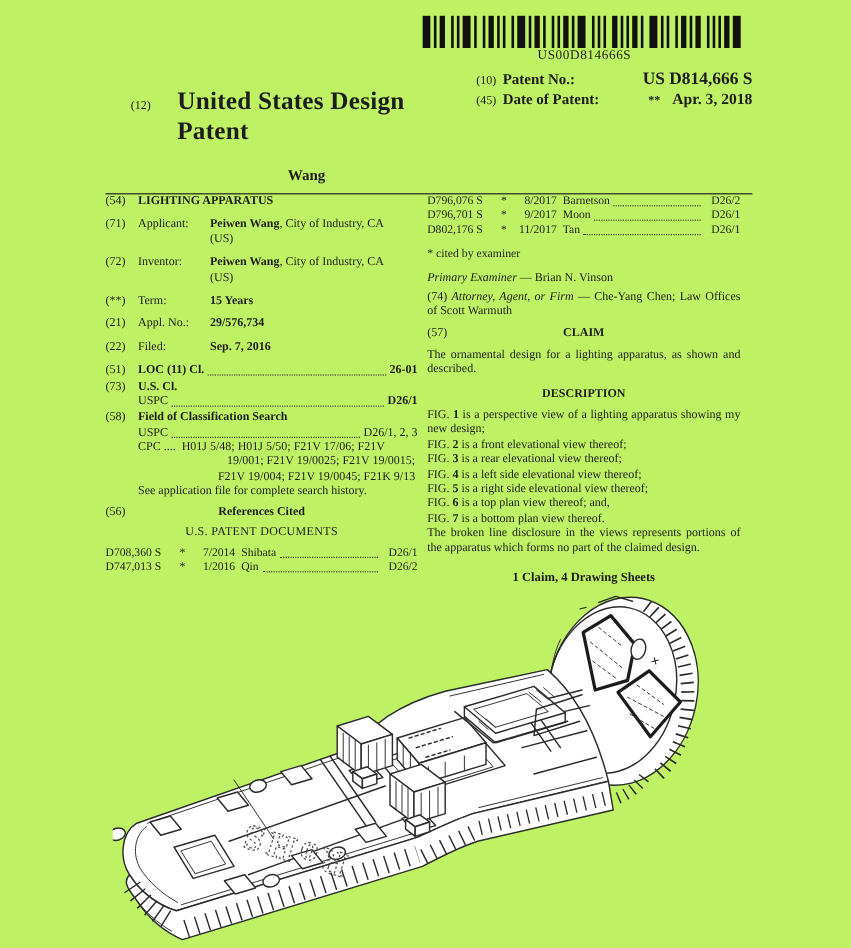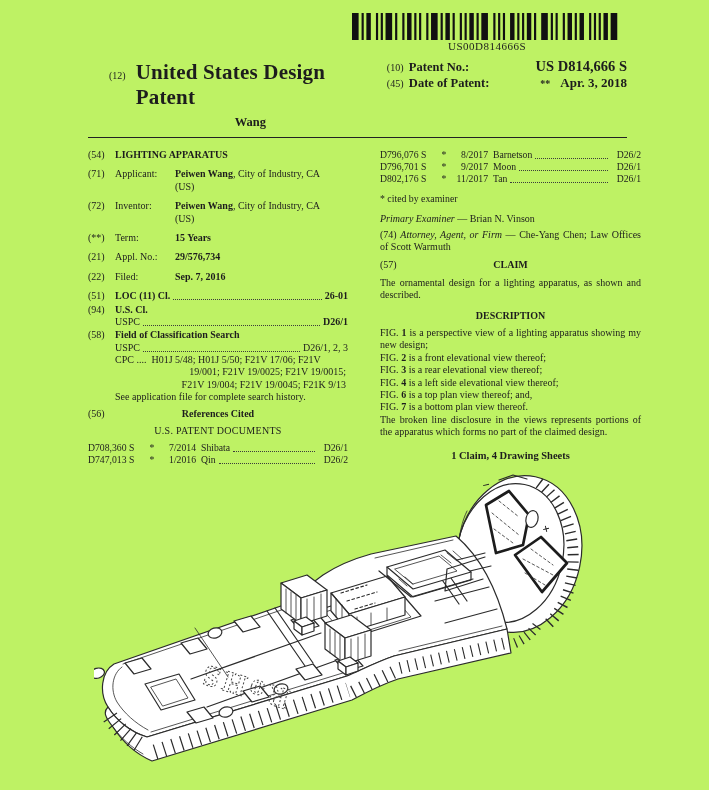--- a/index.html
+++ b/index.html
@@ -5,31 +5,31 @@
   html,body{margin:0;padding:0;background:#e8e8e8;}
   .page{width:709px;height:790px;background:#bef264;position:relative;overflow:hidden;
         font-family:"Liberation Serif","DejaVu Serif",serif;color:#1d1d1d;margin:0 auto;}
   .barcode-wrap{position:absolute;top:13px;left:352px;width:270px;text-align:center;}
   .barcode-wrap svg{display:block;width:268px;height:27px;}
   .barcode-text{font-size:11px;letter-spacing:.5px;margin-top:0px;}
   .content{padding:0 82px 0 88px;}
   .patent-header{display:flex;justify-content:space-between;margin-top:56px;}
   .hl-title{display:flex;align-items:baseline;gap:6px;}
   .kind{font-size:10px;margin-left:21px;}
-  .main-title{font-size:21px;font-weight:bold;letter-spacing:.2px;margin:4px;}
+  .main-title{font-size:21px;font-weight:bold;letter-spacing:.2px;margin:16px;}
   .surname{font-size:12.5px;font-weight:bold;margin:1px 0 0 26px;text-align:center;}
   .header-right{width:246px;margin-top:2px;}
   .hr-row{display:grid;grid-template-columns:22px 96px 1fr;align-items:baseline;}
   .hr-row .num{font-size:10px;}
   .hr-row .lbl{font-size:12.5px;font-weight:bold;}
   .hr-row .val{font-size:14.5px;font-weight:bold;text-align:right;white-space:nowrap;font-family:Liberation Serif, serif;}
   .hr-row .val2{font-size:13px;font-weight:bold;text-align:right;white-space:nowrap;}
   .stars{font-size:10px;font-weight:bold;margin-right:10px;}
   .rule{border:none;border-top:1.6px solid #222;margin:7px 0 0 0;}
-  .columns{display:flex;gap:32px;margin-top:11px;font-size:10px;line-height:1.24;}
+  .columns{display:flex;gap:8px;font-size:10px;line-height:1.24;}
   .col-left{width:260px;flex:none;}
   .col-right{width:261px;flex:none;}
   .f{display:flex;margin-bottom:7px;}
   .f.tight{margin-bottom:1px;}
   .code{width:27px;flex:none;}
   .fc{flex:1;min-width:0;}
   .grid-lv{display:grid;grid-template-columns:60px 1fr;}
   .dotrow{display:flex;align-items:baseline;}
   .leader{flex:1 1 auto;border-bottom:1.3px dotted #3c3c3c;margin:0 3px 2.5px 3px;min-width:10px;align-self:flex-end;}
   .cpcrow{display:flex;gap:5px;}
@@ -186,21 +186,21 @@
         </div>
         <div class="f tight">
           <span class="code" data-bind="left_col.loc.code">(51)</span>
           <div class="fc dotrow">
               <b data-bind="left_col.loc.label">LOC (11) Cl.</b>
               <span class="leader"></span>
               <b data-bind="left_col.loc.value">26-01</b>
             </div>
         </div>
         <div class="f tight">
-          <span class="code" data-bind="left_col.uscl.code">(94)</span>
+          <span class="code" data-bind="left_col.uscl.code">(73)</span>
           <div class="fc">
             <b data-bind="left_col.uscl.label">U.S. Cl.</b>
             <div class="dotrow">
                 <span data-bind="left_col.uscl.uspc_label">USPC</span>
                 <span class="leader"></span>
                 <b data-bind="left_col.uscl.uspc_value">D26/1</b>
               </div>
           </div>
         </div>
         <div class="f tight">
@@ -281,20 +281,21 @@
         <div class="claim-body just" data-bind="right_col.claim.body">The ornamental design for a lighting apparatus, as shown and described.</div>
         <div class="sec-head">
           <span></span>
             <span class="t" data-bind="right_col.description.title">DESCRIPTION</span>
             <span></span>
         </div>
         <p class="figp just"><span data-bind="right_col.description.figs.0.pre">FIG. </span><b data-bind="right_col.description.figs.0.num">1</b><span data-bind="right_col.description.figs.0.rest"> is a perspective view of a lighting apparatus showing my new design;</span></p>
         <p class="figp just"><span data-bind="right_col.description.figs.1.pre">FIG. </span><b data-bind="right_col.description.figs.1.num">2</b><span data-bind="right_col.description.figs.1.rest"> is a front elevational view thereof;</span></p>
         <p class="figp just"><span data-bind="right_col.description.figs.2.pre">FIG. </span><b data-bind="right_col.description.figs.2.num">3</b><span data-bind="right_col.description.figs.2.rest"> is a rear elevational view thereof;</span></p>
         <p class="figp just"><span data-bind="right_col.description.figs.3.pre">FIG. </span><b data-bind="right_col.description.figs.3.num">4</b><span data-bind="right_col.description.figs.3.rest"> is a left side elevational view thereof;</span></p>
+        <p class="figp just"><span data-bind="right_col.description.figs.4.pre">FIG. </span><b data-bind="right_col.description.figs.4.num">5</b><span data-bind="right_col.description.figs.4.rest"> is a right side elevational view thereof;</span></p>
         <p class="figp just"><span data-bind="right_col.description.figs.5.pre">FIG. </span><b data-bind="right_col.description.figs.5.num">6</b><span data-bind="right_col.description.figs.5.rest"> is a top plan view thereof; and,</span></p>
         <p class="figp just"><span data-bind="right_col.description.figs.6.pre">FIG. </span><b data-bind="right_col.description.figs.6.num">7</b><span data-bind="right_col.description.figs.6.rest"> is a bottom plan view thereof.</span></p>
         <div class="just" data-bind="right_col.description.note">The broken line disclosure in the views represents portions of the apparatus which forms no part of the claimed design.</div>
         <div class="sheets" data-bind="right_col.sheets">1 Claim, 4 Drawing Sheets</div>
       </div>
     </div>
   </div>
 
   <div class="figure">
     <svg width="562" height="302" viewBox="0 0 560 302">

